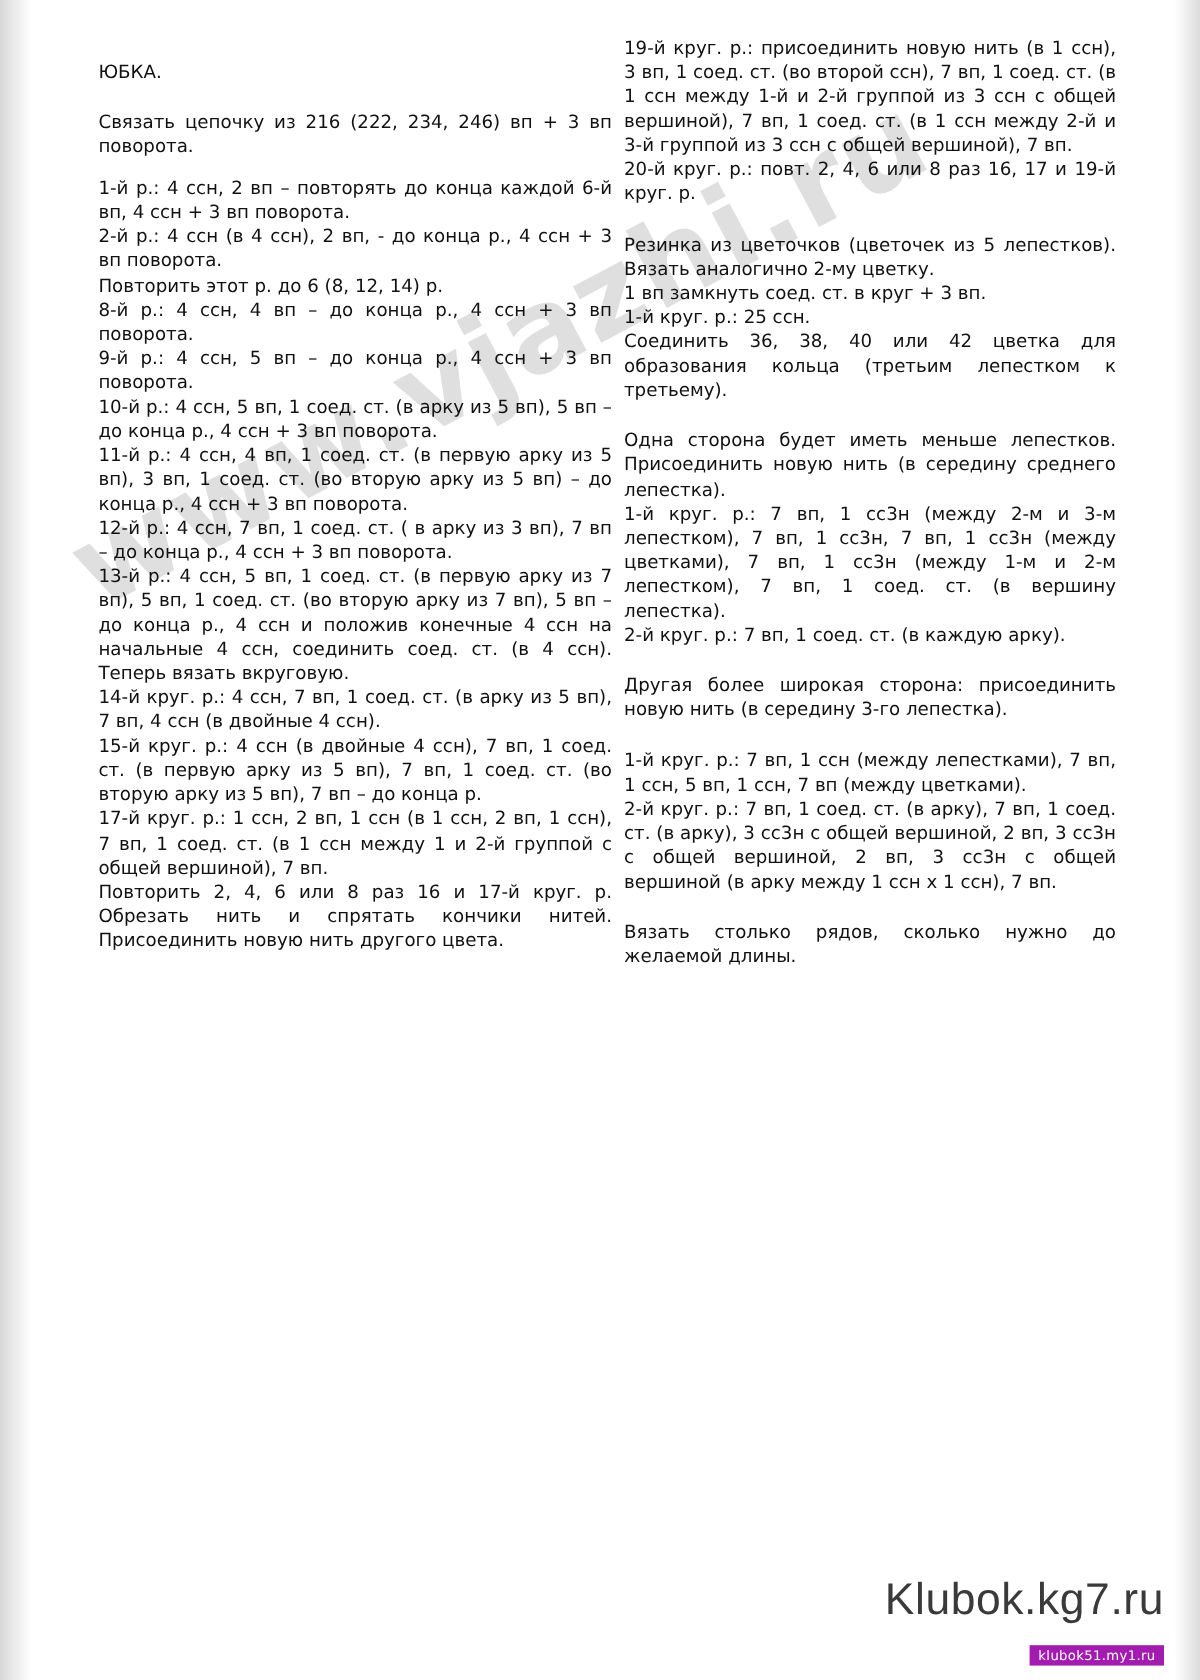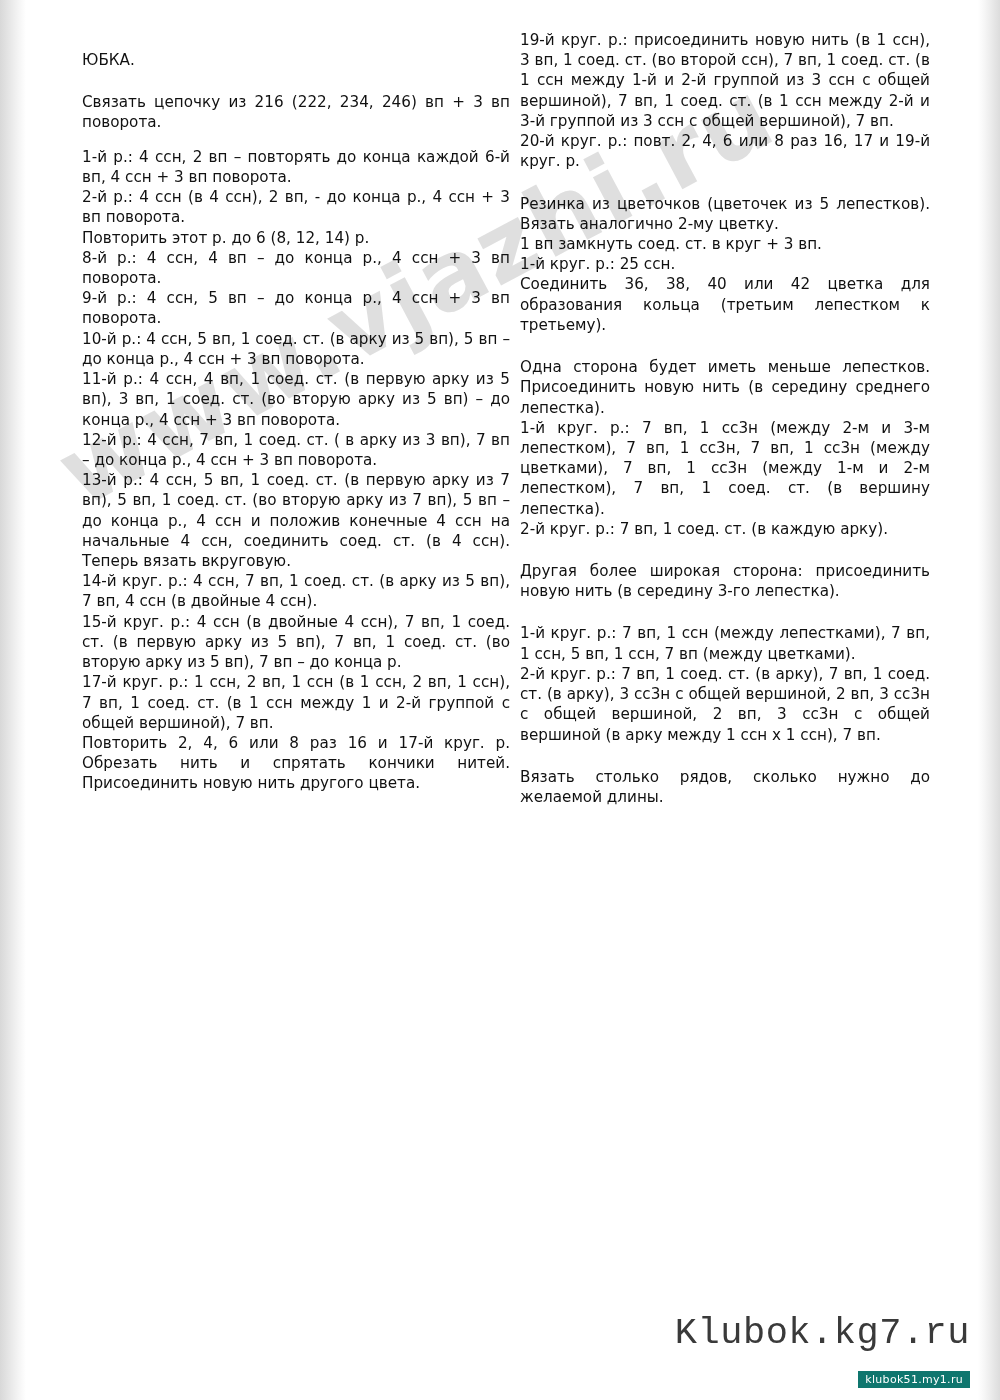--- a/index.html
+++ b/index.html
@@ -85,32 +85,32 @@
   .title {
     font-size: 15.2px;
     color: #111;
   }
 
   .logo-box {
     position: absolute;
     right: 30px;
     bottom: 46px;
     z-index: 6;
-    font-family: Liberation Mono, monospace;
+    font-family: Liberation Sans, sans-serif;
     font-size: 37px;
     color: #3a3a3a;
     letter-spacing: 0.5px;
     white-space: nowrap;
   }
   .footer-tag {
     position: absolute;
     right: 30px;
     bottom: 12px;
     z-index: 6;
-    background: #0f766e;
+    background: #a21caf;
     color: #ffffff;
     font-family: "DejaVu Sans", sans-serif;
     font-size: 11px;
     padding: 2px 7px;
     letter-spacing: 0.3px;
     white-space: nowrap;
   }
 </style>
 </head>
 <body>

